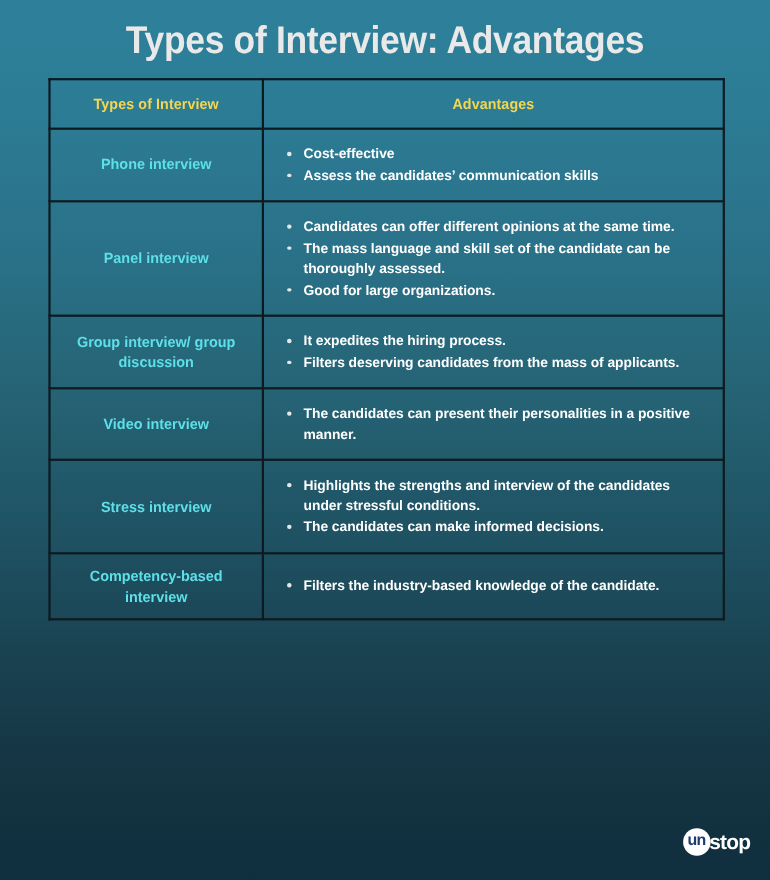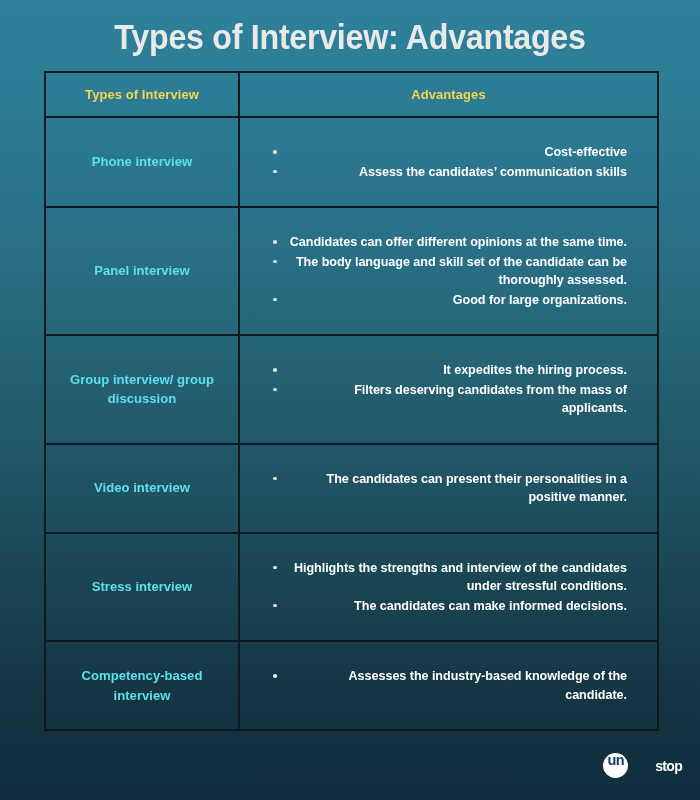--- a/index.html
+++ b/index.html
@@ -83,24 +83,23 @@
     line-height: 1.42;
     padding: 10px 12px !important;
     transform: scaleX(0.97);
   }
 
   
   .adv-cell {
     padding: 9px 14px 9px 10px !important;
   }
   .adv-cell ul {
-    margin: 16px;
+    margin: 4px;
     padding: 0;
     list-style: none;
-    text-align: right;
   }
   .adv-cell li {
     position: relative;
     color: #ffffff;
     font-size: 12.6px;
     font-weight: bold;
     line-height: 1.47;
     padding-left: 22px;
     margin: 0 0 1px 0;
     letter-spacing: -0.05px;
@@ -125,42 +124,41 @@
     display: flex;
     align-items: center;
     height: 26px;
   }
   .logo-mark {
     width: 25px;
     height: 25px;
     border-radius: 50%;
     background: #ffffff;
     display: flex;
-    align-items: flex-start;
+    align-items: center;
     justify-content: center;
     margin-right: -1px;
     position: relative;
     z-index: 2;
   }
   .logo-mark span {
     color: #1e3a6e;
     font-size: 14.5px;
     font-weight: bold;
     letter-spacing: -0.6px;
     line-height: 1;
     transform: translateY(-0.5px);
   }
   .logo-word {
     color: #ffffff;
-    font-size: 14px;
+    font-size: 19px;
     font-weight: bold;
     letter-spacing: -0.7px;
     line-height: 1;
     transform: translateY(0.5px);
-    padding-left: 28px;
   }
 </style>
 </head>
 <body>
 
 <h1 class="page-title">Types of Interview: Advantages</h1>
 
 <div class="table-wrap">
   <table class="adv-table">
     <colgroup>
@@ -181,21 +179,21 @@
               <li>Cost-effective</li>
               <li>Assess the candidates’ communication skills</li>
             </ul>
           </td>
         </tr>
         <tr>
           <td class="type-cell">Panel interview</td>
           <td class="adv-cell">
             <ul>
               <li>Candidates can offer different opinions at the same time.</li>
-              <li>The body language and skill set of the candidate can be thoroughly assessed.</li>
+              <li>The mass language and skill set of the candidate can be thoroughly assessed.</li>
               <li>Good for large organizations.</li>
             </ul>
           </td>
         </tr>
         <tr>
           <td class="type-cell">Group interview/ group discussion</td>
           <td class="adv-cell">
             <ul>
               <li>It expedites the hiring process.</li>
               <li>Filters deserving candidates from the mass of applicants.</li>
@@ -216,21 +214,21 @@
             <ul>
               <li>Highlights the strengths and interview of the candidates under stressful conditions.</li>
               <li>The candidates can make informed decisions.</li>
             </ul>
           </td>
         </tr>
         <tr>
           <td class="type-cell">Competency-based interview</td>
           <td class="adv-cell">
             <ul>
-              <li>Assesses the industry-based knowledge of the candidate.</li>
+              <li>Filters the industry-based knowledge of the candidate.</li>
             </ul>
           </td>
         </tr>
       </tbody>
   </table>
 </div>
 
 <div class="logo">
   <div class="logo-mark">
     <span>un</span>

